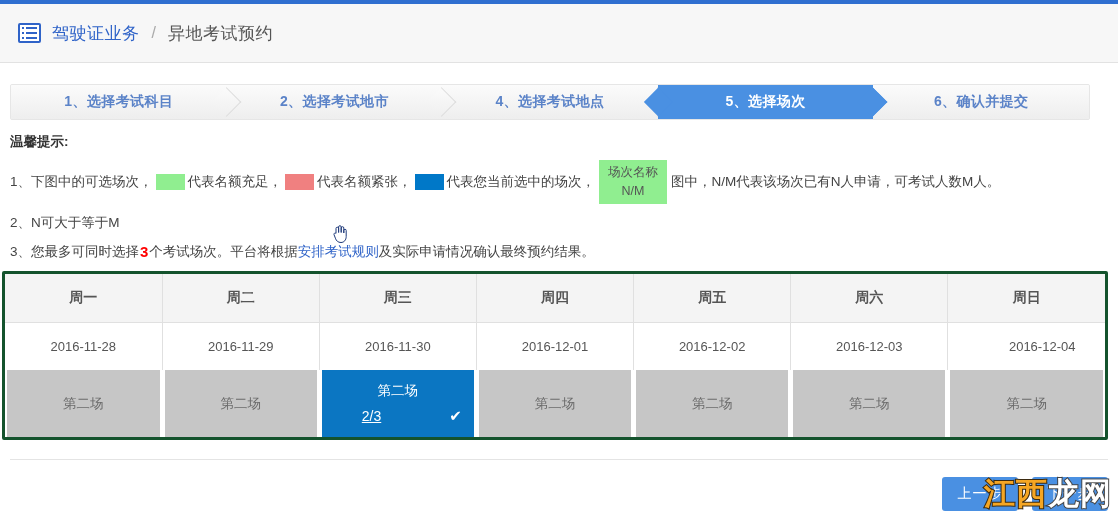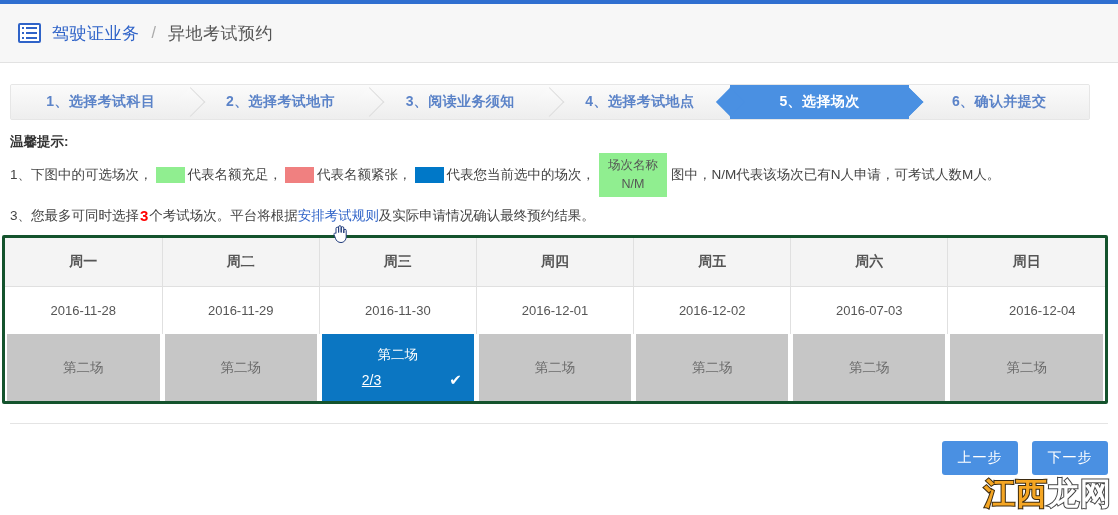--- a/index.html
+++ b/index.html
@@ -145,21 +145,21 @@
 
   
   .tips {
     margin: 13px 10px 0 10px;
     color: #444444;
   }
   .tips-title {
     font-weight: bold;
     font-size: 13.5px;
     color: #333333;
-    margin-bottom: 2px;
+    margin-bottom: 9px;
   }
   .tip-line {
     display: flex;
     align-items: center;
     font-size: 13.5px;
     line-height: 20px;
     margin-bottom: 9px;
     white-space: nowrap;
   }
   .swatch {
@@ -357,23 +357,20 @@
 </div>
 
 <div class="steps-wrap">
   <div class="step">
       <span class="lbl">1、选择考试科目</span>
     </div>
   <div class="step">
       <span class="lbl">2、选择考试地市</span>
     </div>
   <div class="step">
-      <span class="lbl">3、阅读业务须知</span>
-    </div>
-  <div class="step">
       <span class="lbl">4、选择考试地点</span>
     </div>
   <div class="step active">
       <span class="lbl">5、选择场次</span>
     </div>
   <div class="step">
       <span class="lbl">6、确认并提交</span>
     </div>
 </div>
 
@@ -388,20 +385,23 @@
     <span>代表名额紧张，</span>
     <span class="swatch" style="background:#0078C8"></span>
     <span>代表您当前选中的场次，</span>
     <span class="legend-box" style="background:#90EE90">
       <span>场次名称</span>
       <span>N/M</span>
     </span>
     <span>图中，N/M代表该场次已有N人申请，可考试人数M人。</span>
   </div>
 
+  <div class="tip-line">
+    <span>2、N可大于等于M</span>
+  </div>
 
   <div class="tip-line">
     <span>3、您最多可同时选择</span>
     <span class="tip-strong-num">3</span>
     <span>个考试场次。平台将根据</span>
     <span class="tip-link">安排考试规则</span>
     <span>及实际申请情况确认最终预约结果。</span>
   </div>
 </div>
 
@@ -418,21 +418,21 @@
         <th>周日</th>
       </tr>
     </thead>
     <tbody>
       <tr>
         <td class="datecell">2016-11-28</td>
         <td class="datecell">2016-11-29</td>
         <td class="datecell">2016-11-30</td>
         <td class="datecell">2016-12-01</td>
         <td class="datecell">2016-12-02</td>
-        <td class="datecell">2016-07-03</td>
+        <td class="datecell">2016-12-03</td>
         <td class="datecell">2016-12-04</td>
       </tr>
       <tr>
         <td class="slotcell">
           <div class="slot disabled">
             <span>第二场</span>
           </div>
         </td>
         <td class="slotcell">
           <div class="slot disabled">

